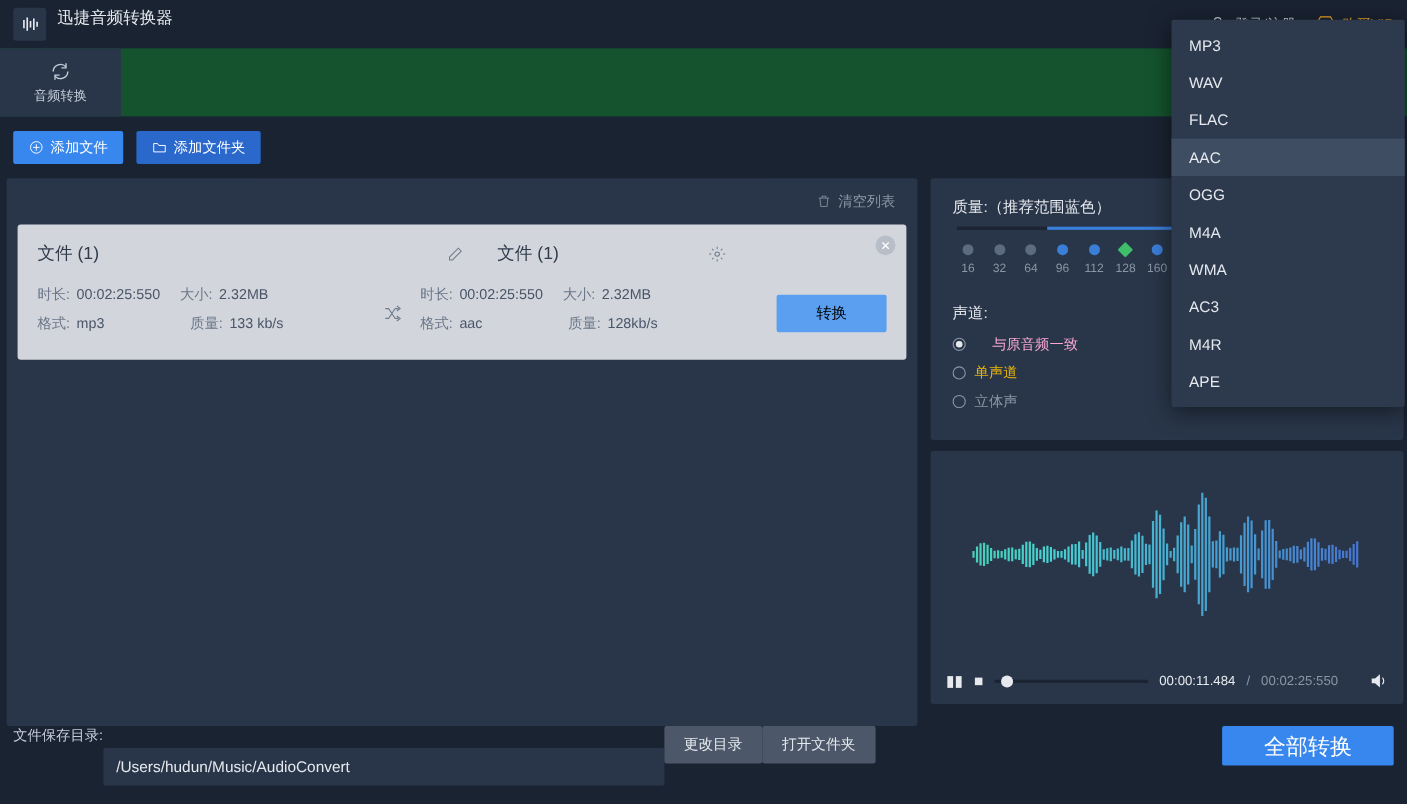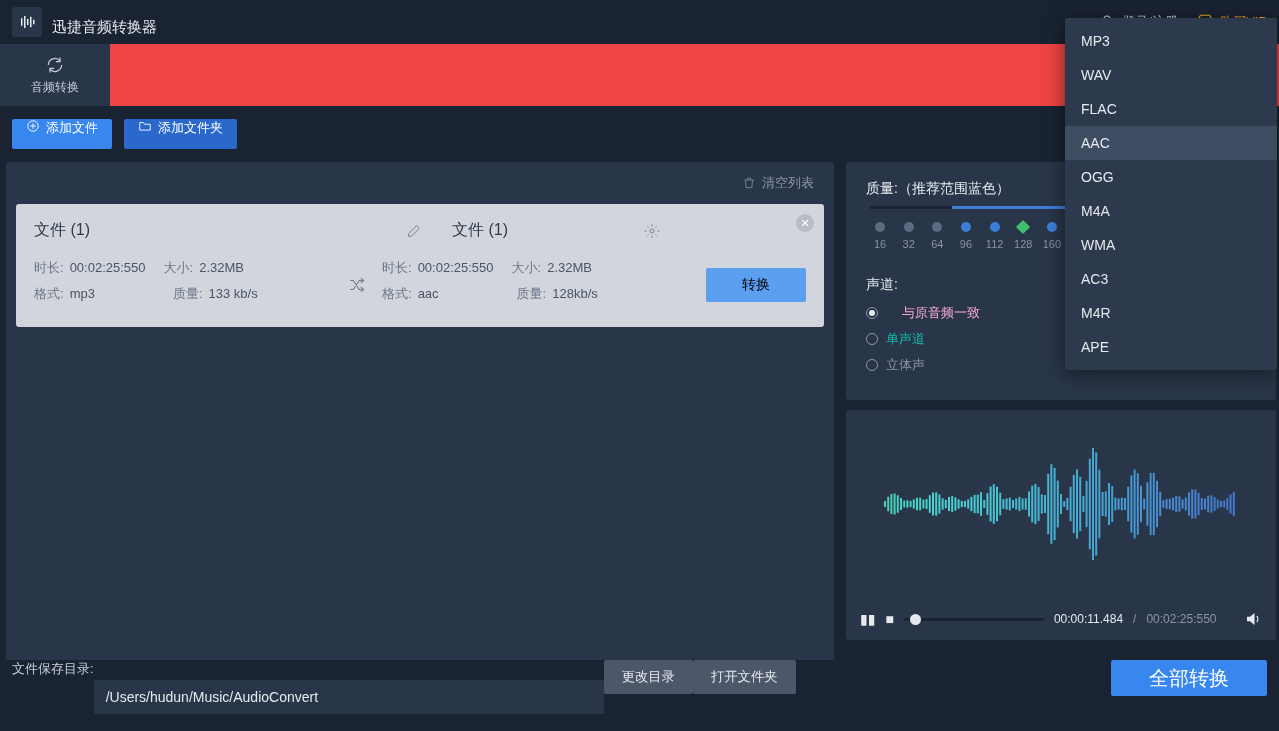--- a/index.html
+++ b/index.html
@@ -1,30 +1,30 @@
 <!DOCTYPE html>
 <html><head>
 <meta charset="utf-8">
 <style>
   * { margin:0; padding:0; box-sizing:border-box; }
   body { font-family:"Microsoft YaHei",sans-serif; background:#1a2332; color:#c5cdd8; width:1279px; height:731px; overflow:hidden; position:relative; font-size:13px; }
   .titlebar { height:44px; display:flex; align-items:center; padding:0 12px; background:#1a2332; }
-  .logo { display:flex; align-items:flex-end; gap:10px; }
+  .logo { display:flex; align-items:flex-start; gap:10px; }
   .logo-icon { width:30px; height:30px; background:#293649; border-radius:3px; display:flex; align-items:center; justify-content:center; }
   .logo-icon svg { width:18px; height:18px; }
   .app-title { color:#e6e9ee; font-size:15px; font-weight:500; }
   .titlebar-right { margin-left:auto; display:flex; align-items:center; gap:18px; }
   .login { display:flex; align-items:center; gap:6px; cursor:pointer; color:#c5cdd8; }
   .vip { display:flex; align-items:center; gap:6px; cursor:pointer; color:#f5a623; }
-  .tabbar { height:62px; background:#ef4444; display:flex; align-items:center; }
+  .tabbar { height:62px; background:#14532d; display:flex; align-items:center; }
   .tab { width:110px; height:62px; display:flex; flex-direction:column; align-items:center; justify-content:center; gap:4px; color:#c5cdd8; cursor:pointer; }
   .tab.active { background:#293649; }
   .tab-label { font-size:12px; }
   .toolbar { height:56px; padding:0 12px; display:flex; align-items:center; gap:12px; background:#1a2332; }
-  .btn { height:30px; padding:0 14px; border:none; border-radius:2px; cursor:pointer; display:inline-flex; align-items:flex-start; gap:6px; font-size:13px; }
+  .btn { height:30px; padding:0 14px; border:none; border-radius:2px; cursor:pointer; display:inline-flex; align-items:center; gap:6px; font-size:13px; }
   .btn-blue { background:#3787ee; color:#fff; }
   .btn-dkblue { background:#2b68cc; color:#fff; }
   .toolbar-right { margin-left:auto; color:#c5cdd8; }
   .content { display:flex; gap:12px; padding:0 0 0 6px; height:498px; }
   .left { width:828px; background:#293649; border-radius:3px; padding:0 0 0 0; position:relative; }
   .listhdr { height:42px; display:flex; align-items:center; justify-content:flex-end; padding:0 20px; color:#8a95a6; gap:6px; cursor:pointer; }
   .filecard { background:#d2d6dc; border-radius:3px; margin:0 10px; padding:16px 18px; position:relative; }
   .filecard-row1 { display:flex; align-items:center; gap:12px; }
   .fname { color:#2f3a4a; font-size:16px; }
   .editicon { color:#707c8c; cursor:pointer; }
@@ -215,21 +215,21 @@
           </div>
       </div>
       <div style="margin-top:26px" class="panel-title">声道:</div>
       <div class="channel-opts" id="chopts">
           <div class="radio-row">
             <span class="radio sel"></span>
             <span style="color: #f9a8d4; margin-left: 16px;">与原音频一致</span>
           </div>
           <div class="radio-row">
             <span class="radio"></span>
-            <span style="color: #14b8a6; text-align: center;">单声道</span>
+            <span style="color: #eab308; text-align: center;">单声道</span>
           </div>
           <div class="radio-row">
             <span class="radio"></span>
             <span style="color: rgb(138, 149, 166);">立体声</span>
           </div>
         </div>
     </div>
     <div class="preview">
       <div class="wave">
         <svg width="360" height="120" viewBox="0 0 360 120">

